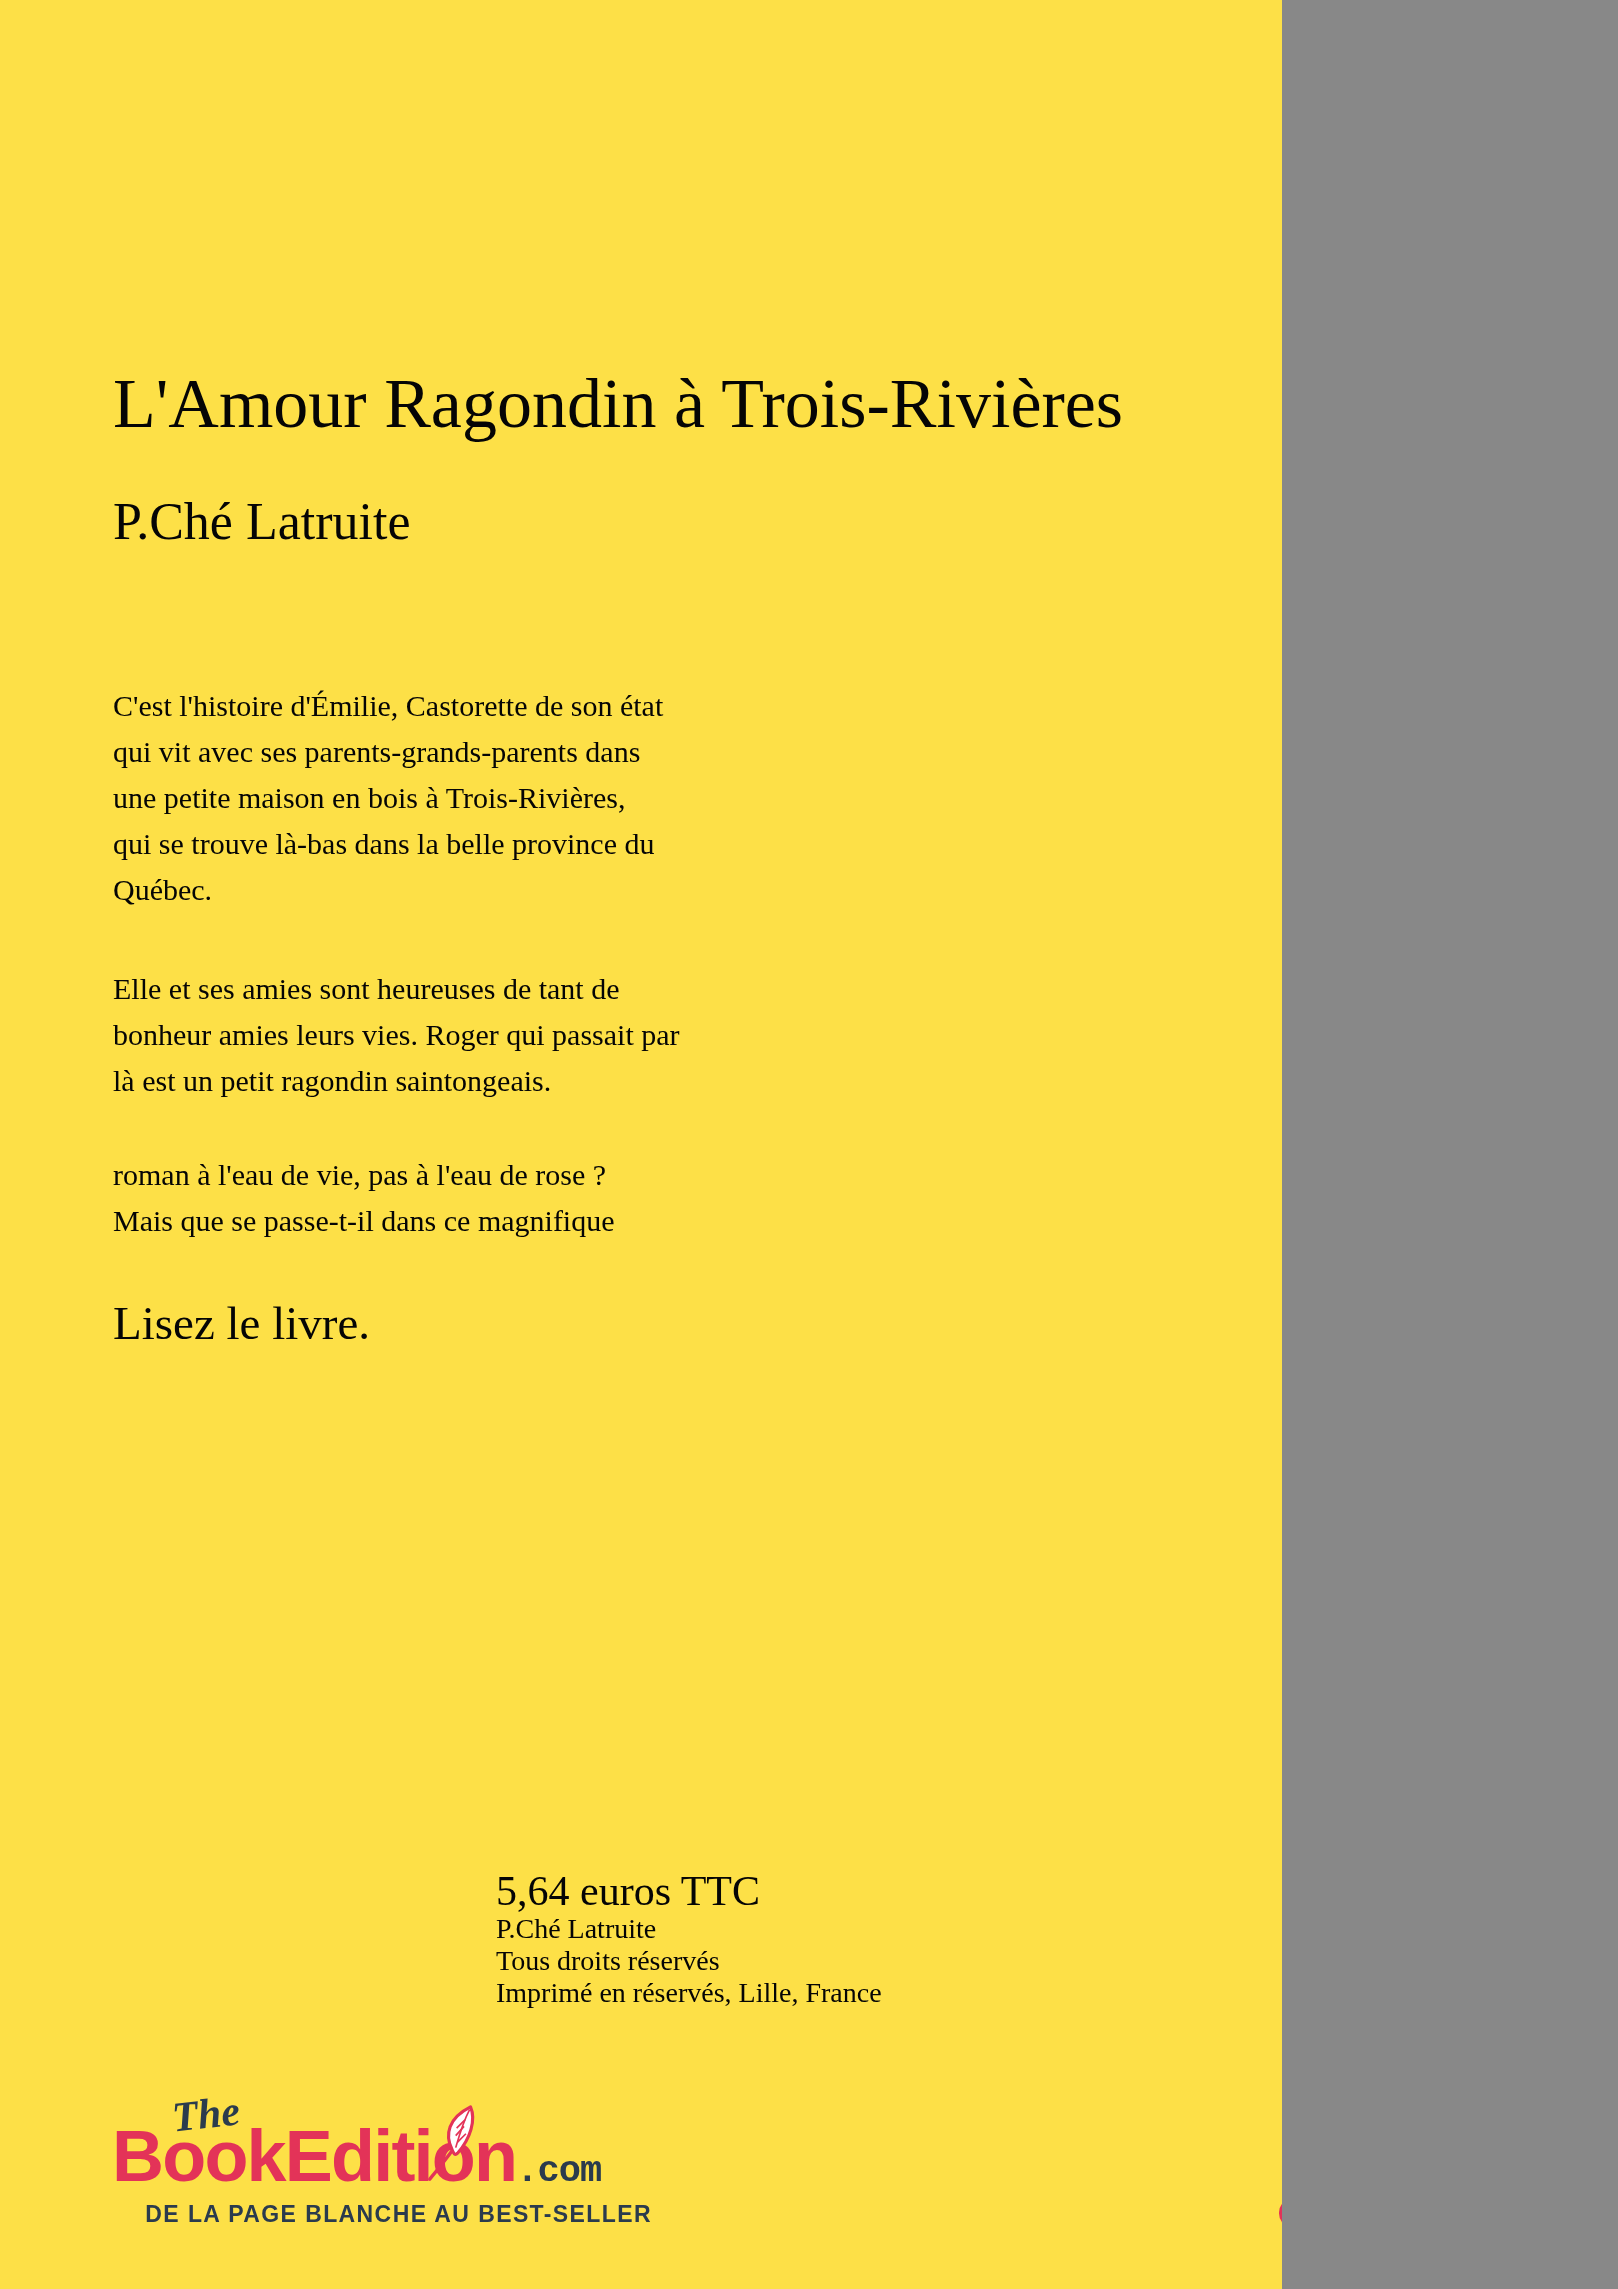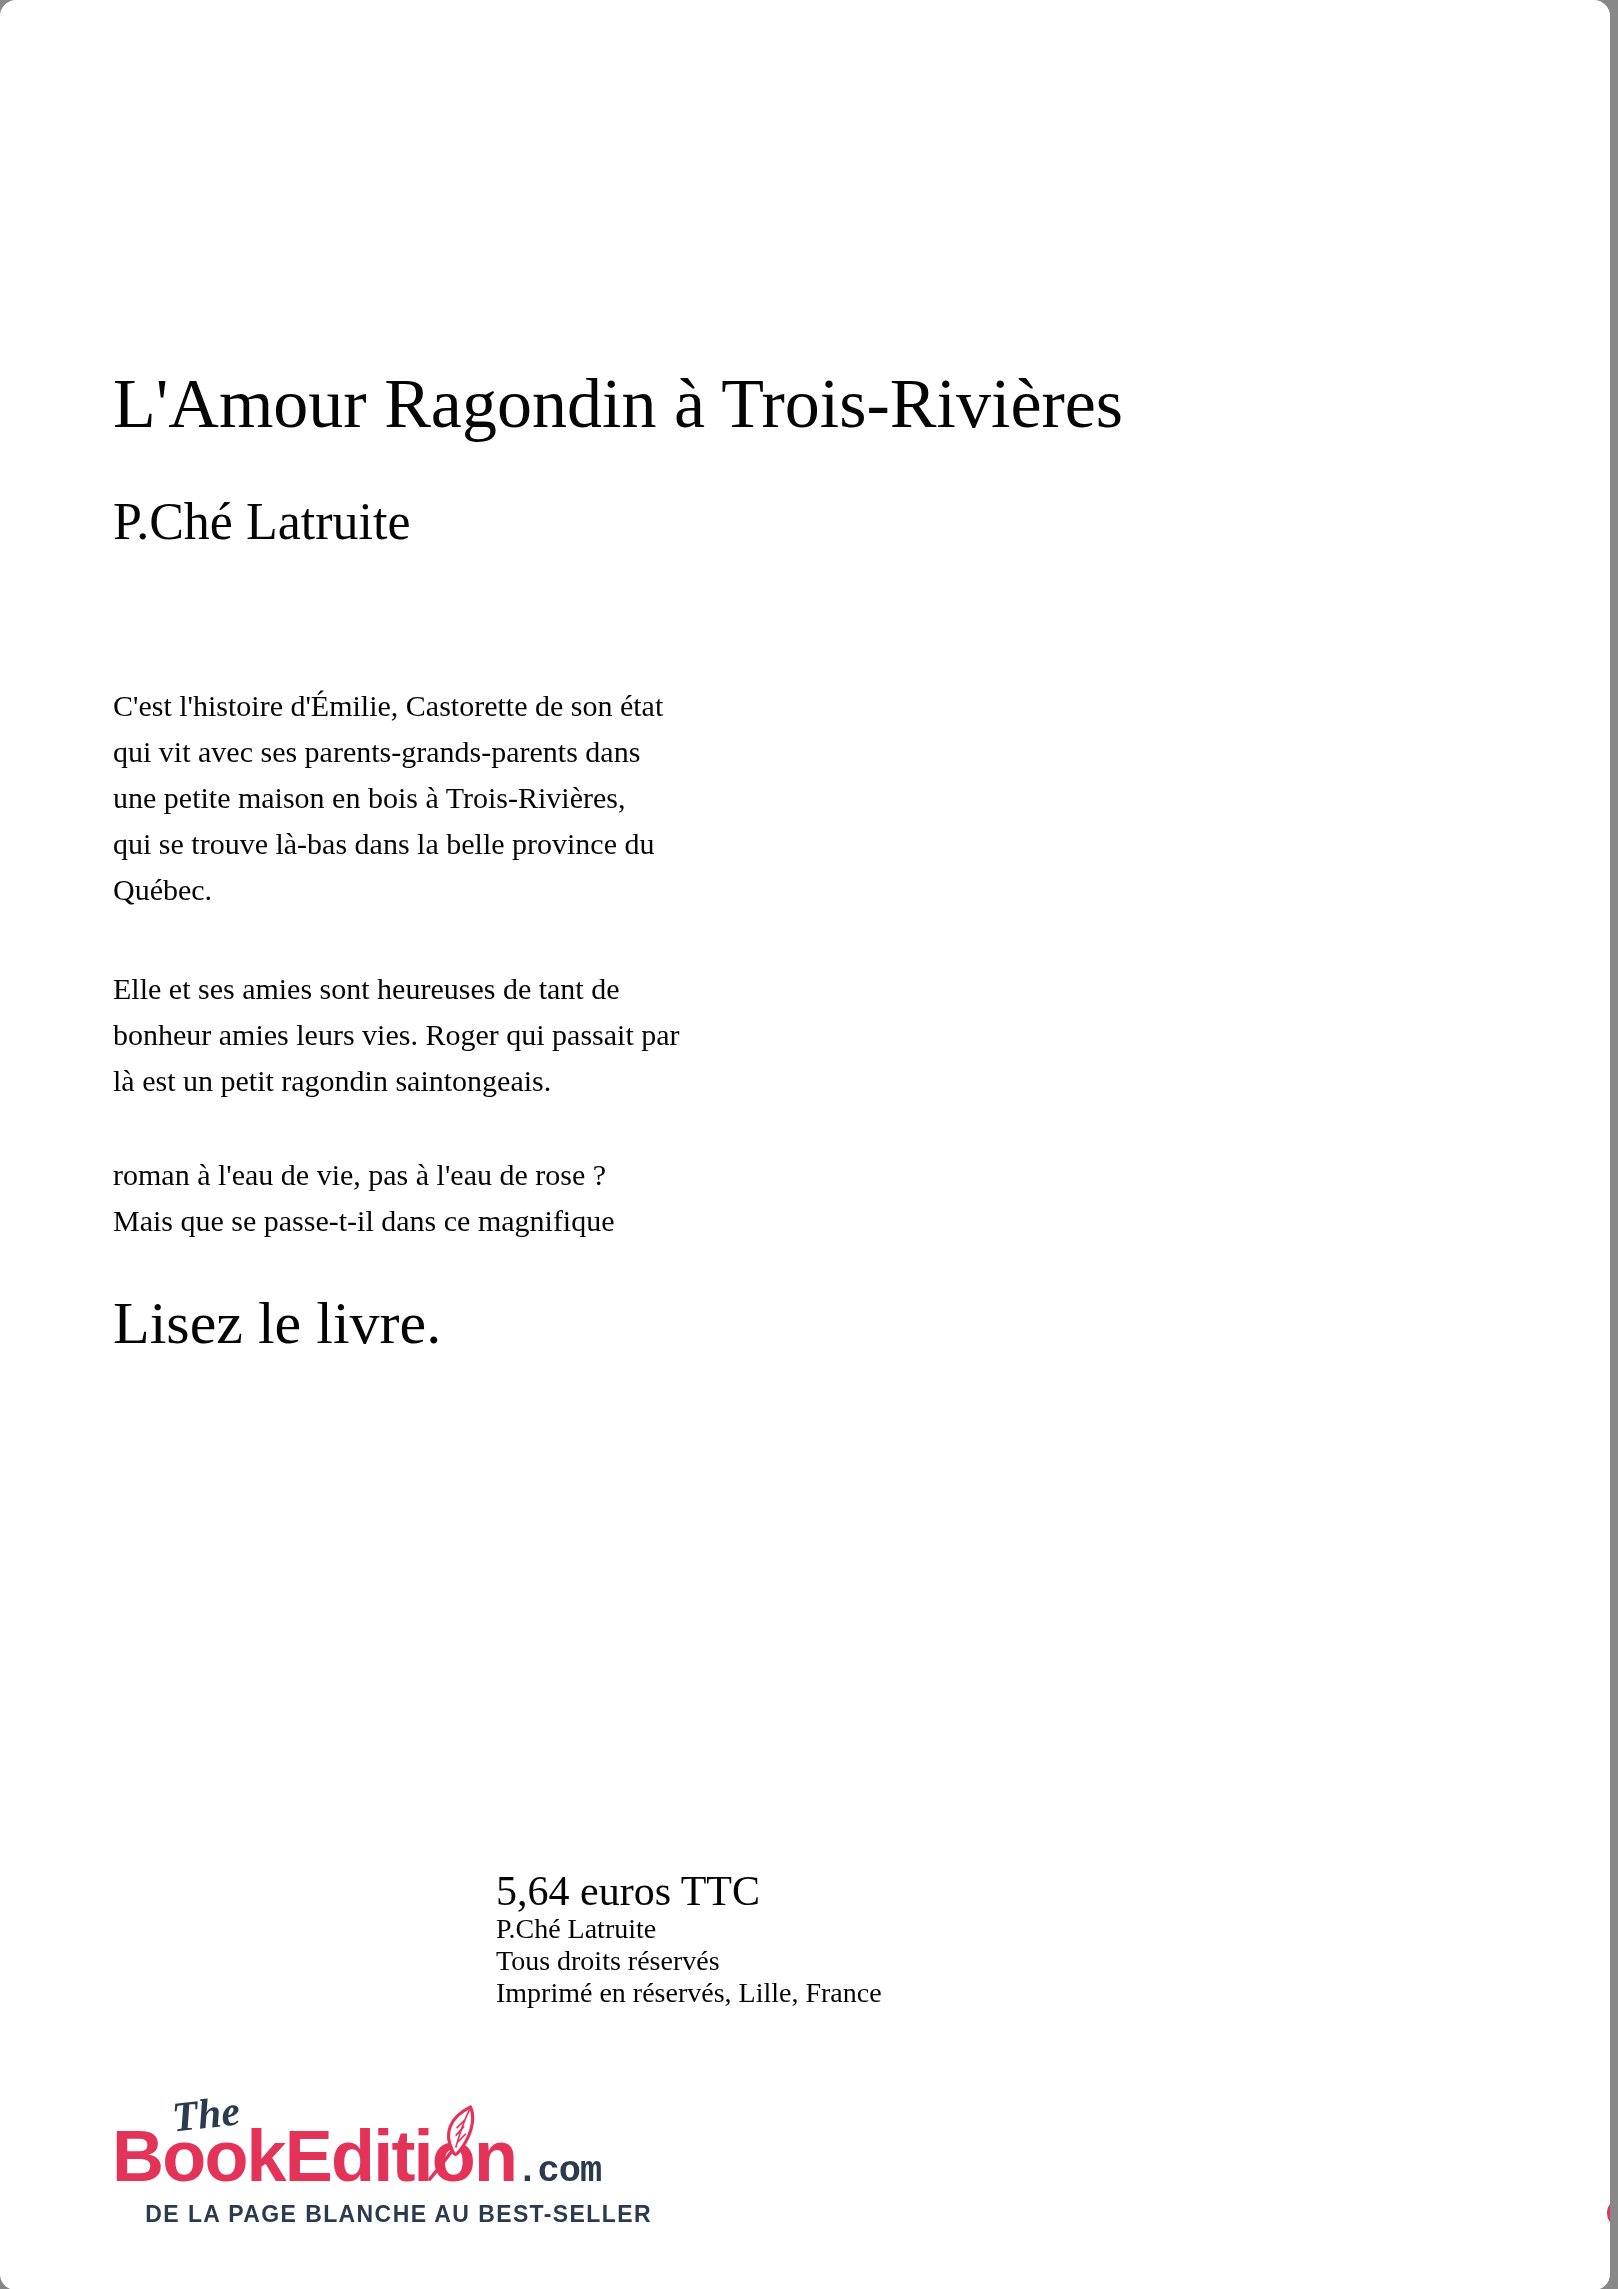--- a/index.html
+++ b/index.html
@@ -4,26 +4,25 @@
 <title>Back cover</title>
 <style>
   :root{
     --brand-pink:#e33358;
     --brand-navy:#2b3b4d;
     --ink:#050505;
   }
   html,body{margin:0;padding:0;background:#888;}
   .page{
     position:relative;
-    width:1610px;height:2290px;
-    background:#ffffff;
+    width:1282px;height:2290px;
+    background:#fde047;
     overflow:hidden;
     font-family:"Liberation Serif", serif;
     color:var(--ink);
-    border-radius:16px;
   }
   .title{
     position:absolute;left:113px;top:369px;
     margin:0;
     font-size:70px;font-weight:normal;
     line-height:1;letter-spacing:0;
     white-space:nowrap;
   }
   .author{
     position:absolute;left:113px;top:496px;
@@ -34,21 +33,21 @@
     position:absolute;left:113px;
     font-size:30px;line-height:46px;
     white-space:nowrap;
   }
   .para .line{display:block;}
   .p1{top:653px;}
   .p2{top:936px;}
   .p3{top:1122px;}
   .cta{
     position:absolute;left:113px;top:1300px;
-    font-size:60px;line-height:46px;white-space:nowrap;
+    font-size:47px;line-height:46px;white-space:nowrap;
   }
   .colophon{
     position:absolute;left:496px;top:1869px;
   }
   .price{
     font-size:42px;line-height:44px;white-space:nowrap;
   }
   .colophon-line{
     font-size:28px;line-height:32px;white-space:nowrap;
   }

